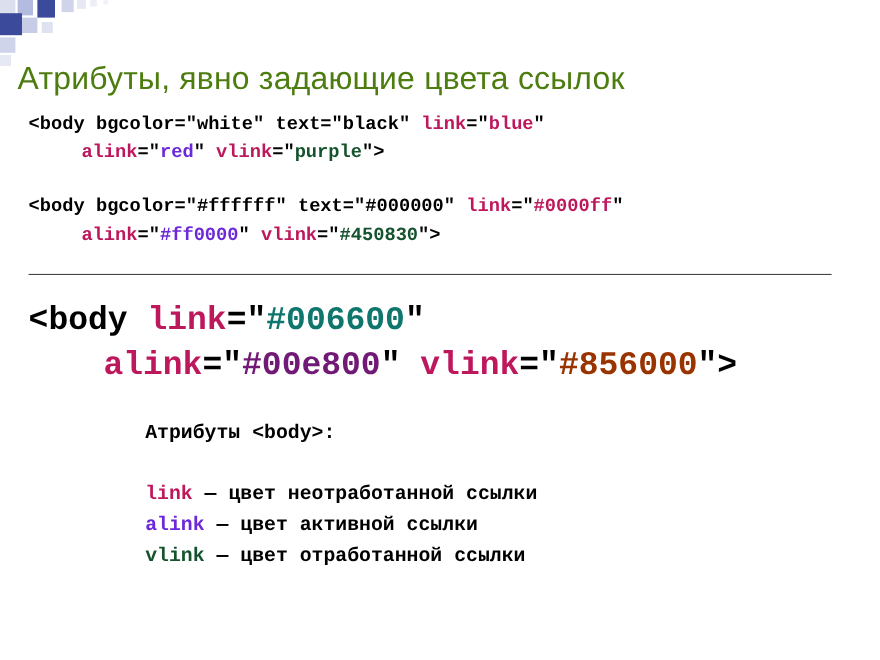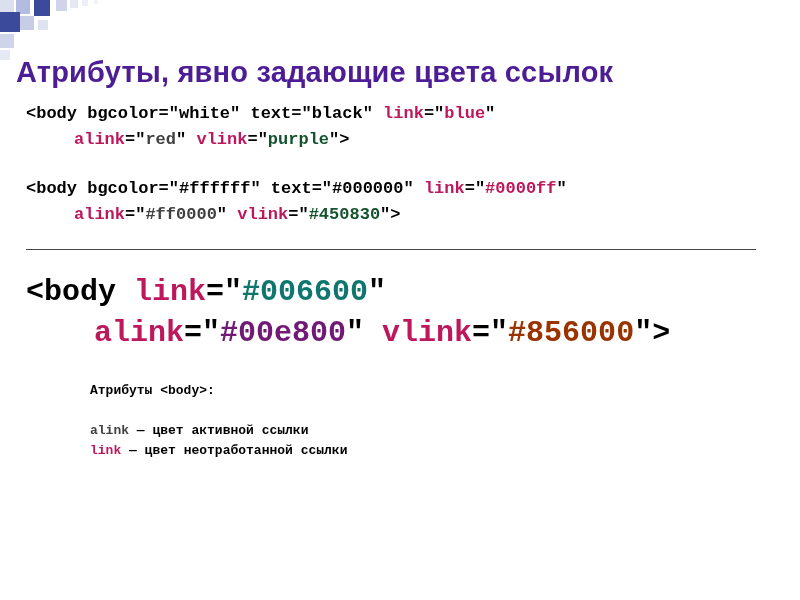--- a/index.html
+++ b/index.html
@@ -1,28 +1,28 @@
 <!DOCTYPE html>
 <html><head>
 <meta charset="utf-8">
 <style>
 * { margin: 0; padding: 0; box-sizing: border-box; }
 body { width: 800px; height: 600px; background: #fff; font-family: Arial, sans-serif; overflow: hidden; position: relative; }
 .deco-top { position: absolute; top: 0; left: 0; }
 .sq { position: absolute; }
 .content { position: absolute; top: 56px; left: 16px; right: 30px; }
-.title { font-size: 29px; font-weight: bold; color: #4c1d95; margin-bottom: 12px; letter-spacing: 0.2px; }
+.title { font-size: 29px; font-weight: normal; color: #4d7c0f; margin-bottom: 12px; letter-spacing: 0.2px; }
 .code-small { font-family: "Courier New", monospace; font-weight: bold; font-size: 17px; line-height: 1.5; margin-left: 10px; }
 .code-block2 { margin-top: 24px; }
 .hr { border: none; border-top: 1px solid #444; margin: 22px 0 22px 10px; width: 730px; }
 .code-big { font-family: "Courier New", monospace; font-weight: bold; font-size: 30px; line-height: 1.35; margin-left: 10px; }
-.notes { font-family: "Courier New", monospace; font-weight: bold; font-size: 13px; line-height: 1.55; margin-left: 74px; margin-top: 28px; }
+.notes { font-family: "Courier New", monospace; font-weight: bold; font-size: 18px; line-height: 1.55; margin-left: 116px; margin-top: 28px; }
 .c-black { color: #000; }
 .c-blue { color: #be185d; }
-.c-red { color: #404040; }
+.c-red { color: #6d28d9; }
 .c-purple { color: #14532d; }
 .c-green { color: #0f766e; }
 .c-lime { color: #701a75; }
 .c-brown { color: #993300; }
 .indent { margin-left: 48px; }
 .indent-big { margin-left: 68px; }
 </style>
 </head>
 <body>
 
@@ -70,19 +70,22 @@
     </div>
     <div class="indent-big">
       <span class="c-blue">alink</span><span class="c-black">="</span><span class="c-lime">#00e800</span><span class="c-black">" </span><span class="c-blue">vlink</span><span class="c-black">="</span><span class="c-brown">#856000</span><span class="c-black">"&gt;</span>
     </div>
   </div>
 
   <div class="notes">
     <div class="c-black">Атрибуты &lt;body&gt;:</div>
     <br>
     <div>
+      <span class="c-blue">link</span><span class="c-black"> — цвет неотработанной ссылки</span>
+    </div>
+    <div>
       <span class="c-red">alink</span><span class="c-black"> — цвет активной ссылки</span>
     </div>
     <div>
-      <span class="c-blue">link</span><span class="c-black"> — цвет неотработанной ссылки</span>
+      <span class="c-purple">vlink</span><span class="c-black"> — цвет отработанной ссылки</span>
     </div>
   </div>
 </div>
 
 </body></html>

